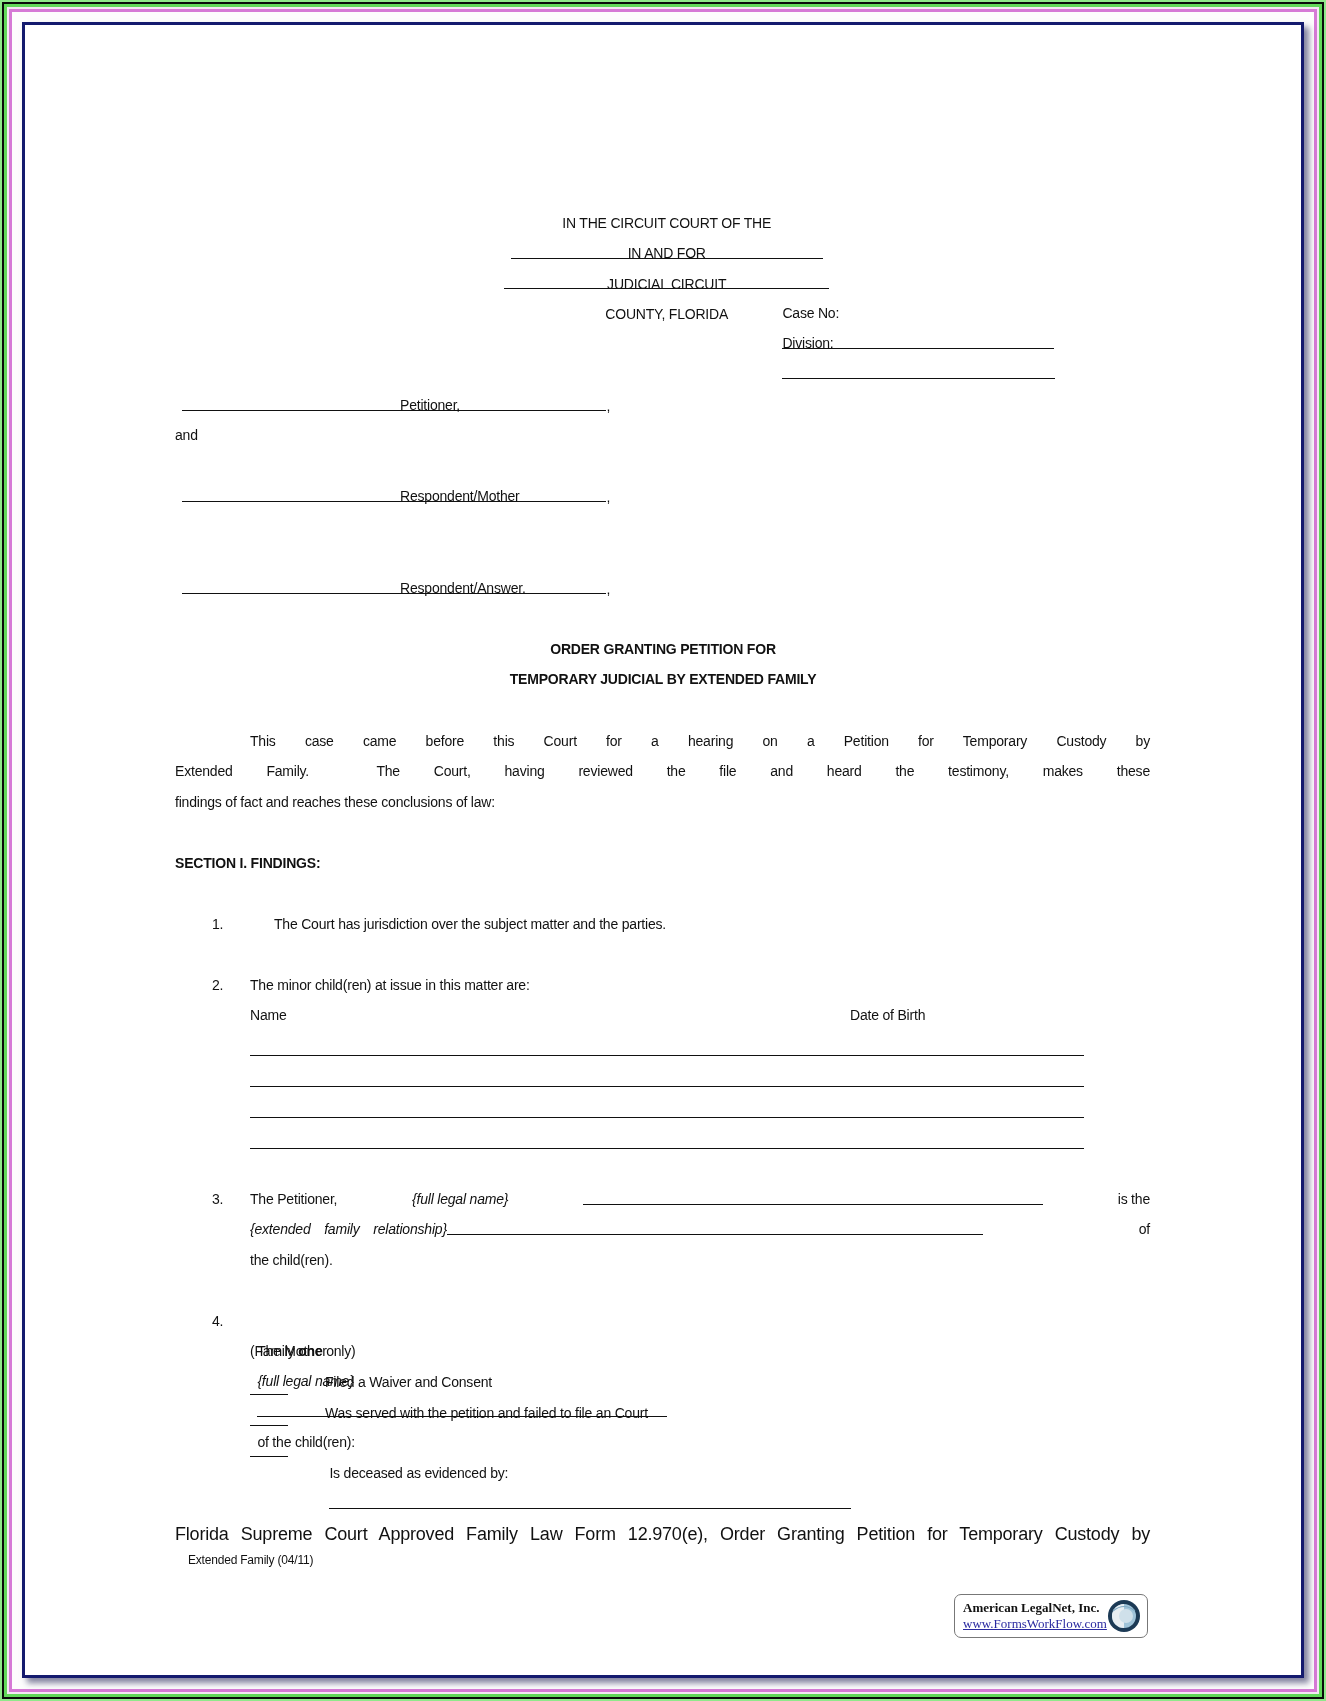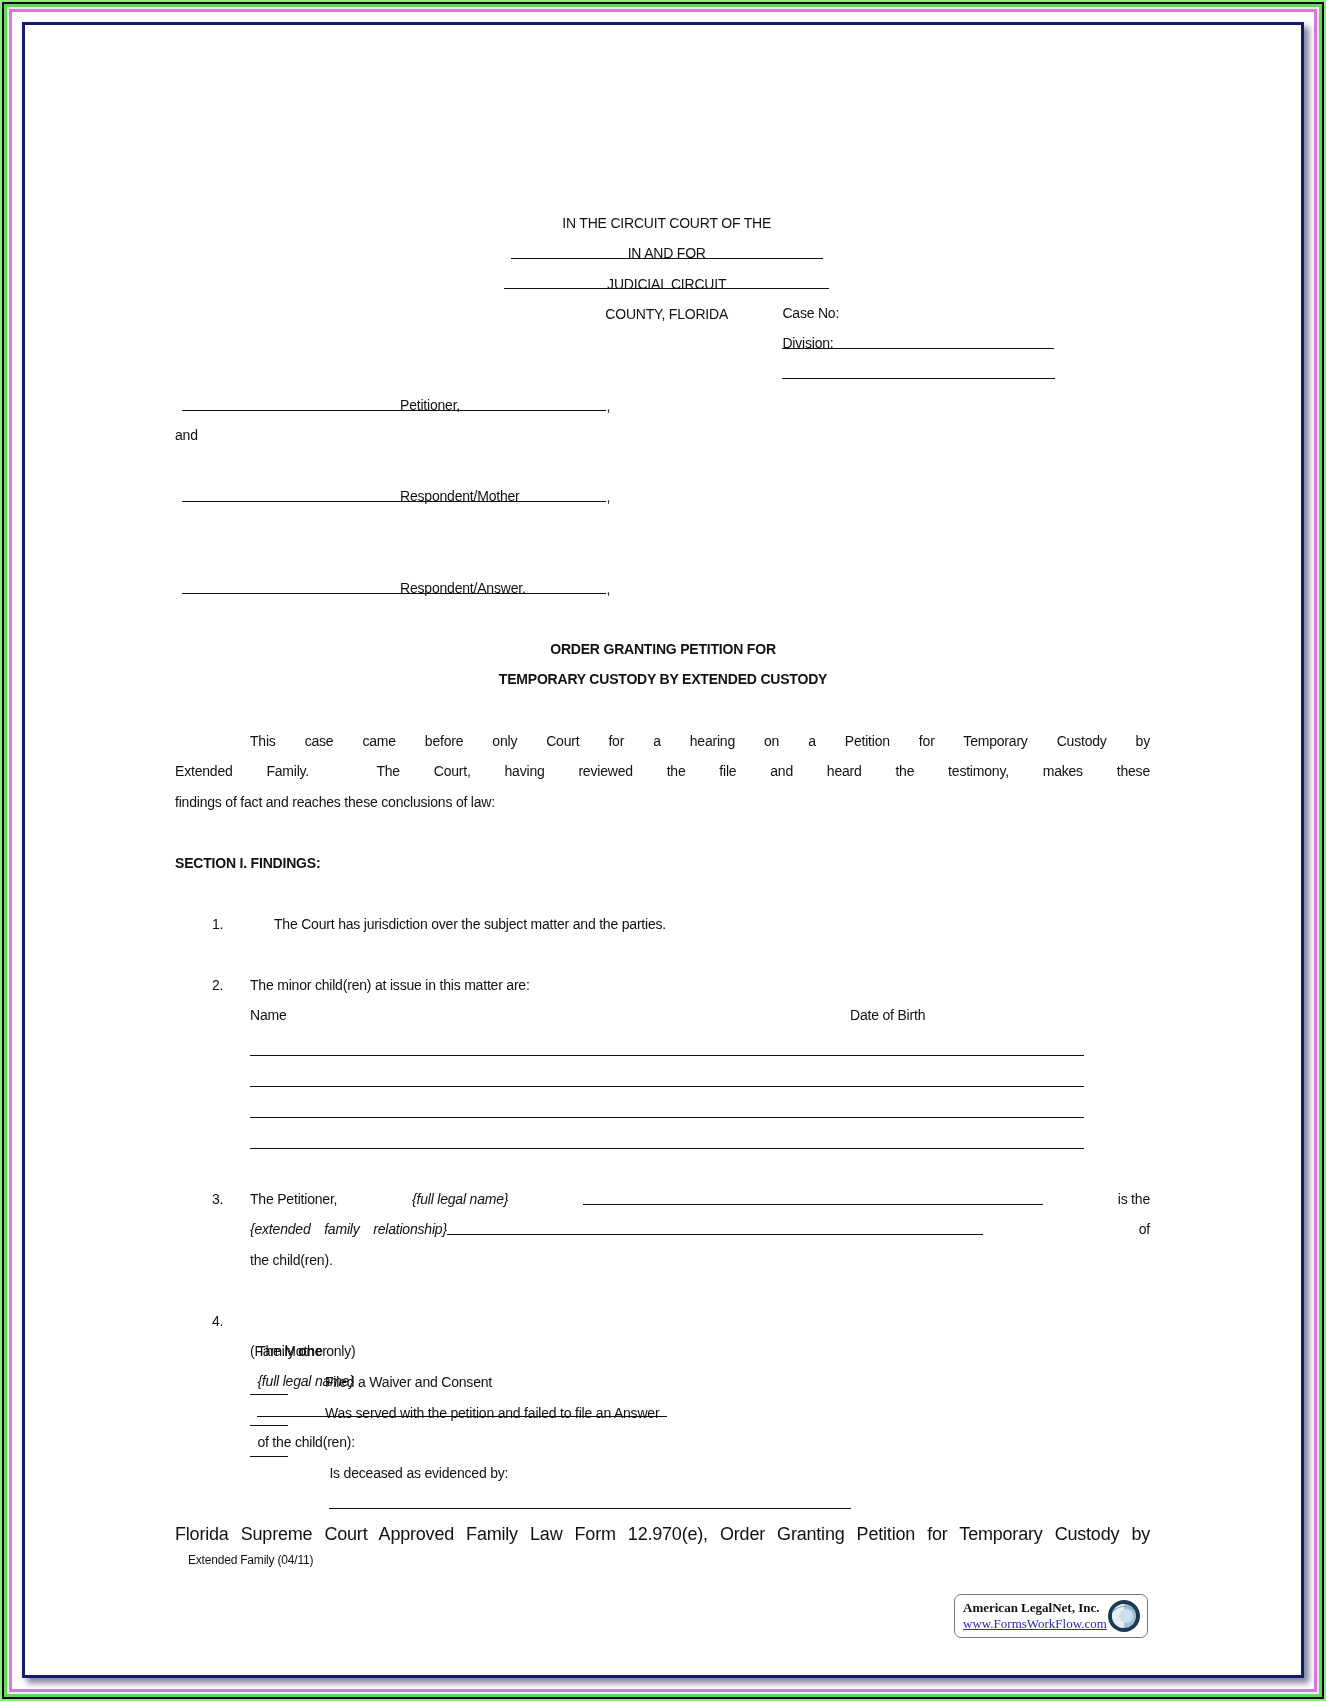--- a/index.html
+++ b/index.html
@@ -77,23 +77,23 @@
 <div class="ln" style="left:175px; top:451px;">
   <span class="blank" style="width:424px;"></span><span>,</span>
 </div>
 <div class="ln" style="left:400px; top:481px;">Respondent/Mother</div>
 <div class="ln" style="left:175px; top:543px;">
   <span class="blank" style="width:424px;"></span><span>,</span>
 </div>
 <div class="ln" style="left:400px; top:573px;">Respondent/Answer.</div>
 
 <div class="ln center b" style="top:634px;">ORDER GRANTING PETITION FOR</div>
-<div class="ln center b" style="top:664px;">TEMPORARY CUSTODY BY EXTENDED CUSTODY</div>
+<div class="ln center b" style="top:664px;">TEMPORARY JUDICIAL BY EXTENDED FAMILY</div>
 
-<div class="ln just" style="left:250px; width:900px; top:726px;">This case came before only Court for a hearing on a Petition for Temporary Custody by</div>
+<div class="ln just" style="left:250px; width:900px; top:726px;">This case came before this Court for a hearing on a Petition for Temporary Custody by</div>
 <div class="ln just" style="left:175px; width:975px; top:756px;">Extended Family.  The Court, having reviewed the file and heard the testimony, makes these</div>
 <div class="ln" style="left:175px; top:787px;">findings of fact and reaches these conclusions of law:</div>
 
 <div class="ln b" style="left:175px; top:848px;">SECTION I. FINDINGS:</div>
 
 <div class="ln" style="left:212px; top:909px;">1.</div>
 <div class="ln" style="left:250px; top:909px;margin-left:24px;">The Court has jurisdiction over the subject matter and the parties.</div>
 
 <div class="ln" style="left:212px; top:970px;">2.</div>
 <div class="ln" style="left:250px; top:970px;">The minor child(ren) at issue in this matter are:</div>
@@ -126,21 +126,21 @@
   <span class="i">{full legal name}</span>
   <span class="blank" style="width:410px;"></span>
   <span>of the child(ren):</span>
 </div>
 <div class="ln" style="left:250px; top:1336px;"><span>(Family </span><span class="b">one</span><span> only)</span></div>
 
 <div class="blank" style="position:absolute; left:250px; top:1374px; width:38px;"></div>
 <div class="ln" style="left:325px; top:1367px;">Filed a Waiver and Consent</div>
 
 <div class="blank" style="position:absolute; left:250px; top:1405px; width:38px;"></div>
-<div class="ln" style="left:325px; top:1398px;">Was served with the petition and failed to file an Answer</div>
+<div class="ln" style="left:325px; top:1398px;">Was served with the petition and failed to file an Court</div>
 
 <div class="blank" style="position:absolute; left:250px; top:1436px; width:38px;"></div>
 <div class="ln" style="left:322px; top:1428px;">
   <span>Is deceased as evidenced by:</span>
   <span class="blank" style="width:522px;"></span>
 </div>
 
 <div class="ln just" style="left:175px; width:975px; top:1521px; font-size:18px; line-height:26px;">Florida Supreme Court Approved Family Law Form 12.970(e), Order Granting Petition for Temporary Custody by</div>
 <div class="ln" style="left:188px; top:1547px; font-size:12px; line-height:26px;">Extended Family (04/11)</div>
 

